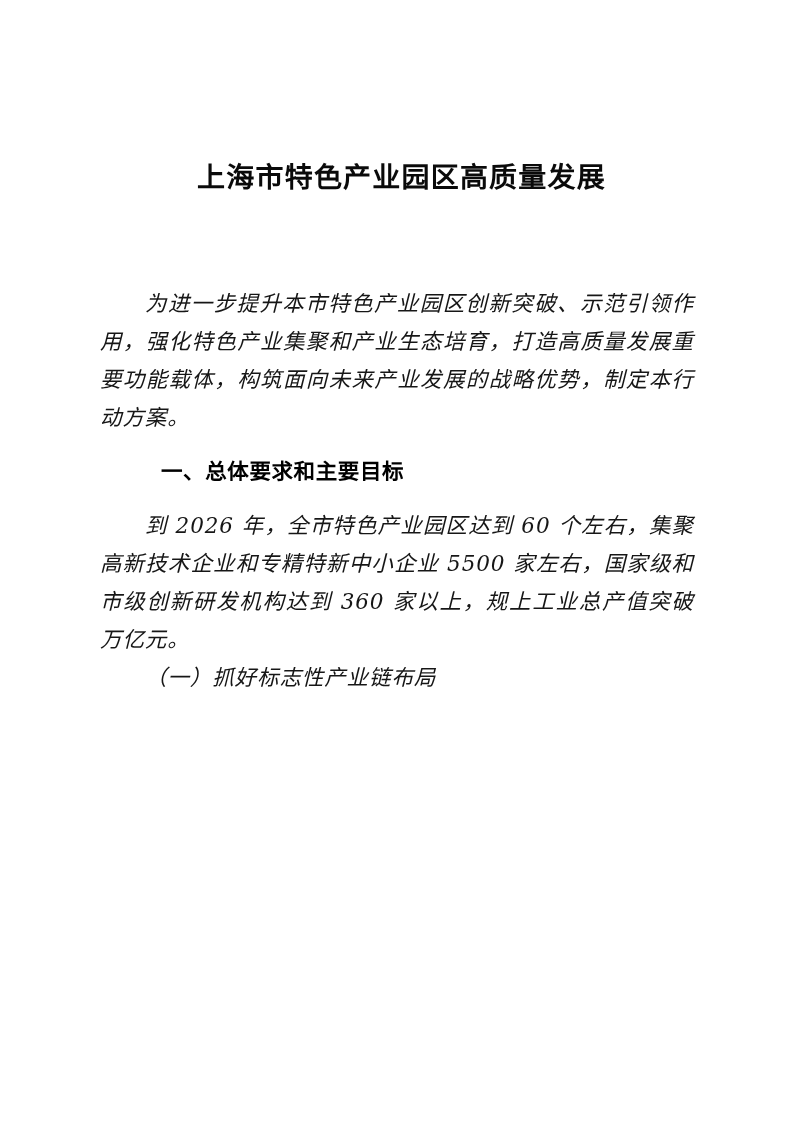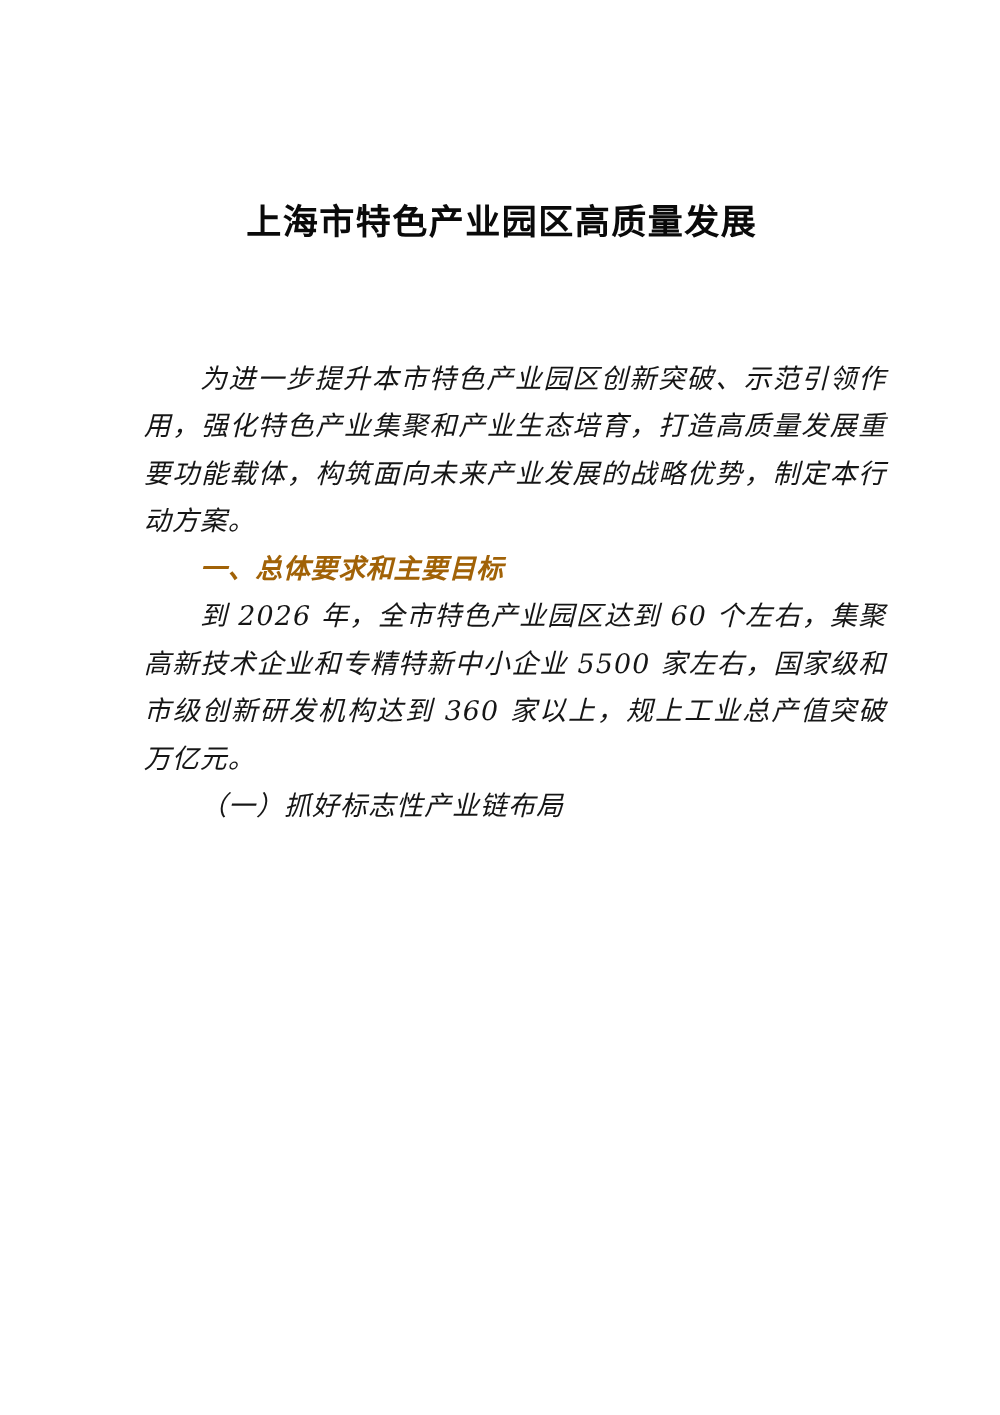--- a/index.html
+++ b/index.html
@@ -41,21 +41,21 @@
   }
 
   .doc-title .title-line .num {
     font-weight: 400;
     letter-spacing: 0.5px;
   }
 
   
   .body-col {
     position: absolute;
-    left: 115px;
+    left: 100px;
     top: 285px;
     width: 594px;
   }
 
   .para {
     font-family: "DejaVu Serif", "Liberation Serif", serif;
     font-size: 21.5px;
     line-height: 38px;
     letter-spacing: 0.9px;
     text-align: justify;
@@ -67,23 +67,22 @@
   }
 
   
   .heading-1 {
     font-family: "DejaVu Sans", "Liberation Sans", sans-serif;
     font-weight: bold;
     font-size: 21.5px;
     line-height: 38px;
     letter-spacing: 0.6px;
     text-indent: 45px;
-    margin: 0;
-    color: #a16207;
-    font-style: italic;
+    margin: 16px;
+    color: #000000;
   }
 
   
   .heading-2 {
     font-family: "DejaVu Serif", "Liberation Serif", serif;
     font-size: 21.5px;
     line-height: 38px;
     letter-spacing: 0.9px;
     text-indent: 45px;
     margin: 0;

